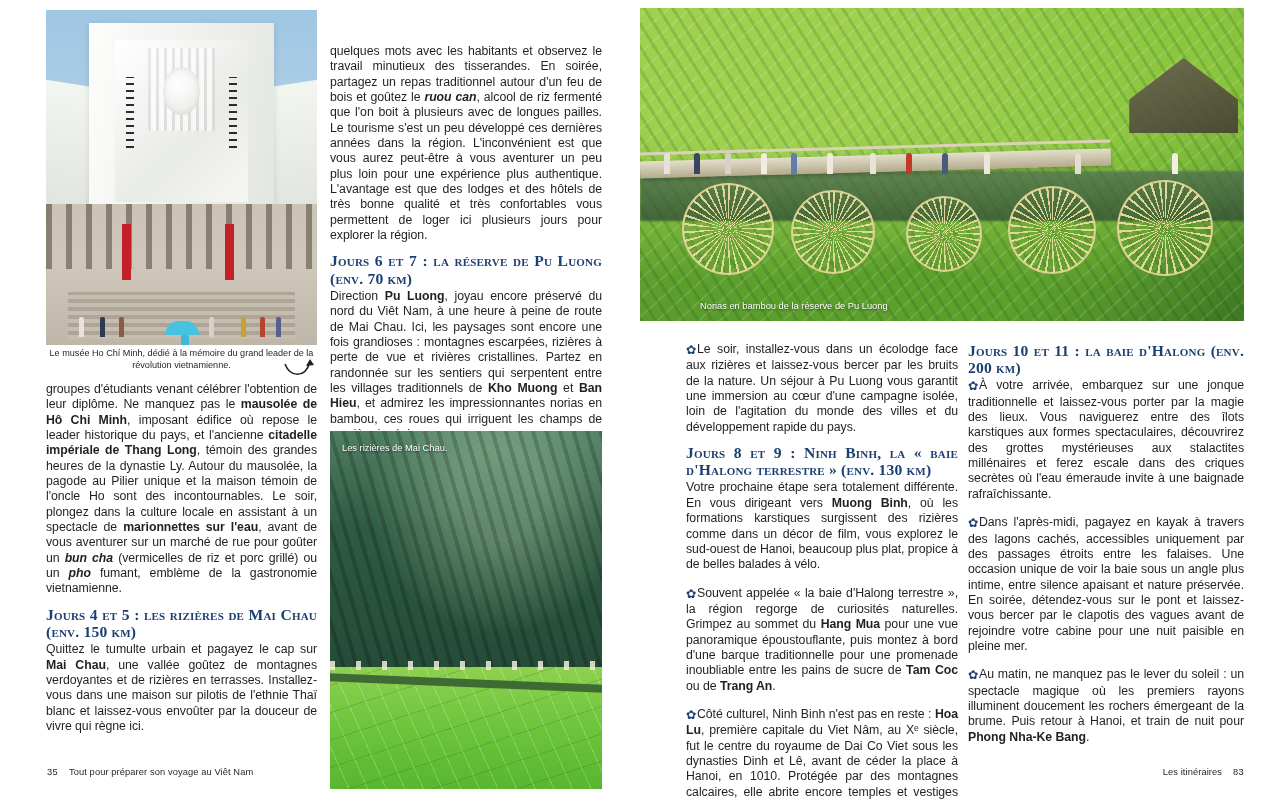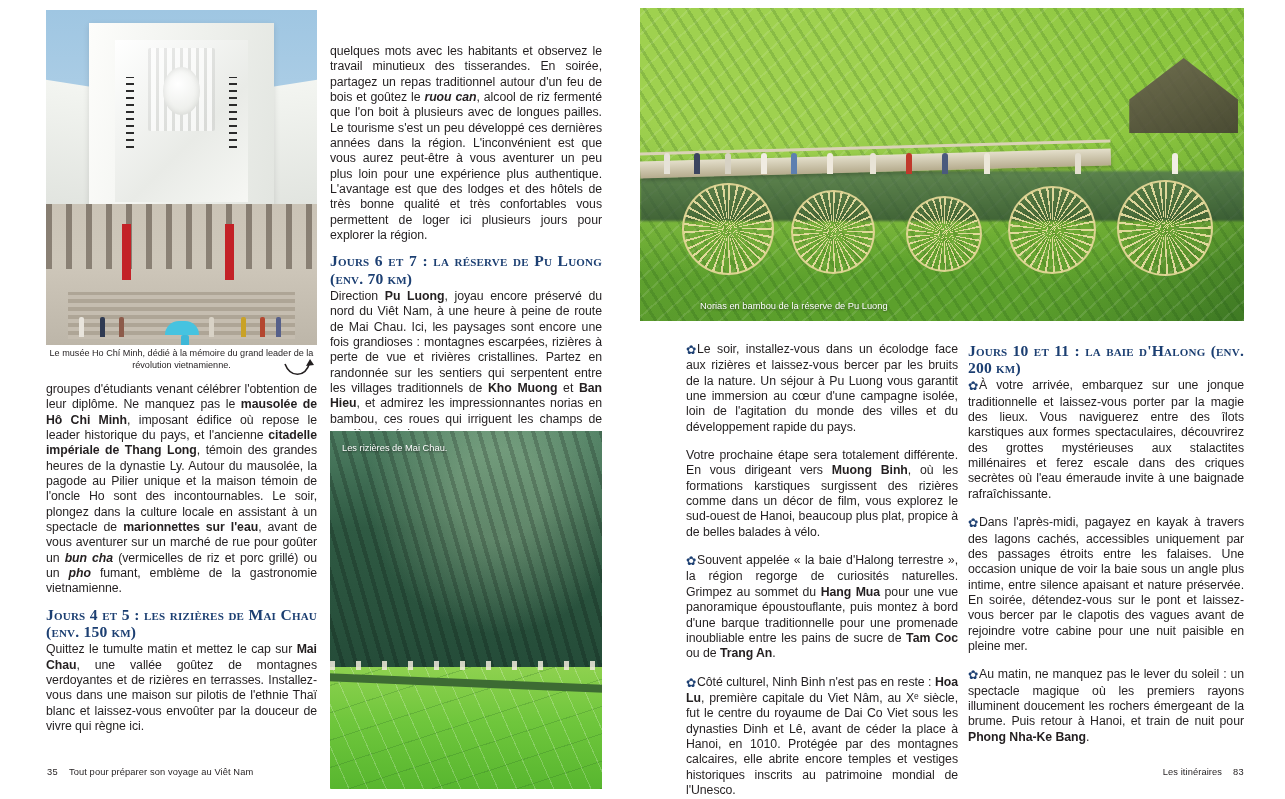--- a/index.html
+++ b/index.html
@@ -261,21 +261,21 @@
   <svg class="cap-arrow" viewBox="0 0 34 30">
     <path d="M2,12 C7,25 22,27 27,10" fill="none" stroke="#231f20" stroke-width="1.6"></path>
     <path d="M23,14 L27,7 L31,13 Z" fill="#231f20"></path>
   </svg>
 
   <div class="col body-text" id="col1">
     <p><span>groupes d'étudiants venant célébrer l'obtention de leur diplôme. Ne manquez pas le </span><b>mausolée de Hô Chi Minh</b><span>, imposant édifice où repose le leader historique du pays, et l'ancienne </span><b>citadelle impériale de Thang Long</b><span>, témoin des grandes heures de la dynastie Ly. Autour du mausolée, la pagode au Pilier unique et la maison témoin de l'oncle Ho sont des incontournables. Le soir, plongez dans la culture locale en assistant à un spectacle de </span><b>marionnettes sur l'eau</b><span>, avant de vous aventurer sur un marché de rue pour goûter un </span><i>bun cha</i><span> (vermicelles de riz et porc grillé) ou un </span><i>pho</i><span> fumant, emblème de la gastronomie vietnamienne.</span></p>
 
     <div class="heading">Jours 4 et 5 : les rizières de Mai Chau (env. 150 km)</div>
 
-    <p><span>Quittez le tumulte matin et mettez le cap sur </span><b>Mai Chau</b><span>, une vallée goûtez de montagnes verdoyantes et de rizières en terrasses. Installez-vous dans une maison sur pilotis de l'ethnie Thaï blanc et laissez-vous envoûter par la douceur de vivre qui règne ici.</span></p>
+    <p><span>Quittez le tumulte urbain et pagayez le cap sur </span><b>Mai Chau</b><span>, une vallée goûtez de montagnes verdoyantes et de rizières en terrasses. Installez-vous dans une maison sur pilotis de l'ethnie Thaï blanc et laissez-vous envoûter par la douceur de vivre qui règne ici.</span></p>
   </div>
 
   <div class="col body-text" id="col2">
     <p><span>quelques mots avec les habitants et observez le travail minutieux des tisserandes. En soirée, partagez un repas traditionnel autour d'un feu de bois et goûtez le </span><i>ruou can</i><span>, alcool de riz fermenté que l'on boit à plusieurs avec de longues pailles. Le tourisme s'est un peu développé ces dernières années dans la région. L'inconvénient est que vous aurez peut-être à vous aventurer un peu plus loin pour une expérience plus authentique. L'avantage est que des lodges et des hôtels de très bonne qualité et très confortables vous permettent de loger ici plusieurs jours pour explorer la région.</span></p>
 
     <div class="heading">Jours 6 et 7 : la réserve de Pu Luong (env. 70 km)</div>
 
     <p><span>Direction </span><b>Pu Luong</b><span>, joyau encore préservé du nord du Viêt Nam, à une heure à peine de route de Mai Chau. Ici, les paysages sont encore une fois grandioses : montagnes escarpées, rizières à perte de vue et rivières cristallines. Partez en randonnée sur les sentiers qui serpentent entre les villages traditionnels de </span><b>Kho Muong</b><span> et </span><b>Ban Hieu</b><span>, et admirez les impressionnantes norias en bambou, ces roues qui irriguent les champs de manière ingénieuse.</span></p>
   </div>
 
@@ -317,20 +317,21 @@
     <div class="walker" style="left:50%; background:#4a5a7d;"></div>
     <div class="walker" style="left:57%; background:#ece7da;"></div>
     <div class="walker" style="left:72%; background:#e3ded0;"></div>
     <div class="walker" style="left:88%; background:#f2eee4;"></div>
   </div>
   <div class="cap-over" id="cap-puluong">Norias en bambou de la réserve de Pu Luong</div>
 
   <div class="col body-text" id="col3">
     <p><span class="bullet-ico">✿</span><span>Le soir, installez-vous dans un écolodge face aux rizières et laissez-vous bercer par les bruits de la nature. Un séjour à Pu Luong vous garantit une immersion au cœur d'une campagne isolée, loin de l'agitation du monde des villes et du développement rapide du pays.</span></p>
 
+    <div class="heading">Jours 8 et 9 : Ninh Binh, la « baie d'Halong terrestre » (env. 130 km)</div>
 
     <p><span>Votre prochaine étape sera totalement différente. En vous dirigeant vers </span><b>Muong Binh</b><span>, où les formations karstiques surgissent des rizières comme dans un décor de film, vous explorez le sud-ouest de Hanoi, beaucoup plus plat, propice à de belles balades à vélo.</span></p>
     <p><span class="bullet-ico">✿</span><span>Souvent appelée « la baie d'Halong terrestre », la région regorge de curiosités naturelles. Grimpez au sommet du </span><b>Hang Mua</b><span> pour une vue panoramique époustouflante, puis montez à bord d'une barque traditionnelle pour une promenade inoubliable entre les pains de sucre de </span><b>Tam Coc</b><span> ou de </span><b>Trang An</b><span>.</span></p>
     <p><span class="bullet-ico">✿</span><span>Côté culturel, Ninh Binh n'est pas en reste : </span><b>Hoa Lu</b><span>, première capitale du Viet Nâm, au Xᵉ siècle, fut le centre du royaume de Dai Co Viet sous les dynasties Dinh et Lê, avant de céder la place à Hanoi, en 1010. Protégée par des montagnes calcaires, elle abrite encore temples et vestiges historiques inscrits au patrimoine mondial de l'Unesco.</span></p>
   </div>
 
   <div class="col body-text" id="col4">
     <div class="heading" style="margin-top:0;">Jours 10 et 11 : la baie d'Halong (env. 200 km)</div>
 
     <p><span class="bullet-ico">✿</span><span>À votre arrivée, embarquez sur une jonque traditionnelle et laissez-vous porter par la magie des lieux. Vous naviguerez entre des îlots karstiques aux formes spectaculaires, découvrirez des grottes mystérieuses aux stalactites millénaires et ferez escale dans des criques secrètes où l'eau émeraude invite à une baignade rafraîchissante.</span></p>

